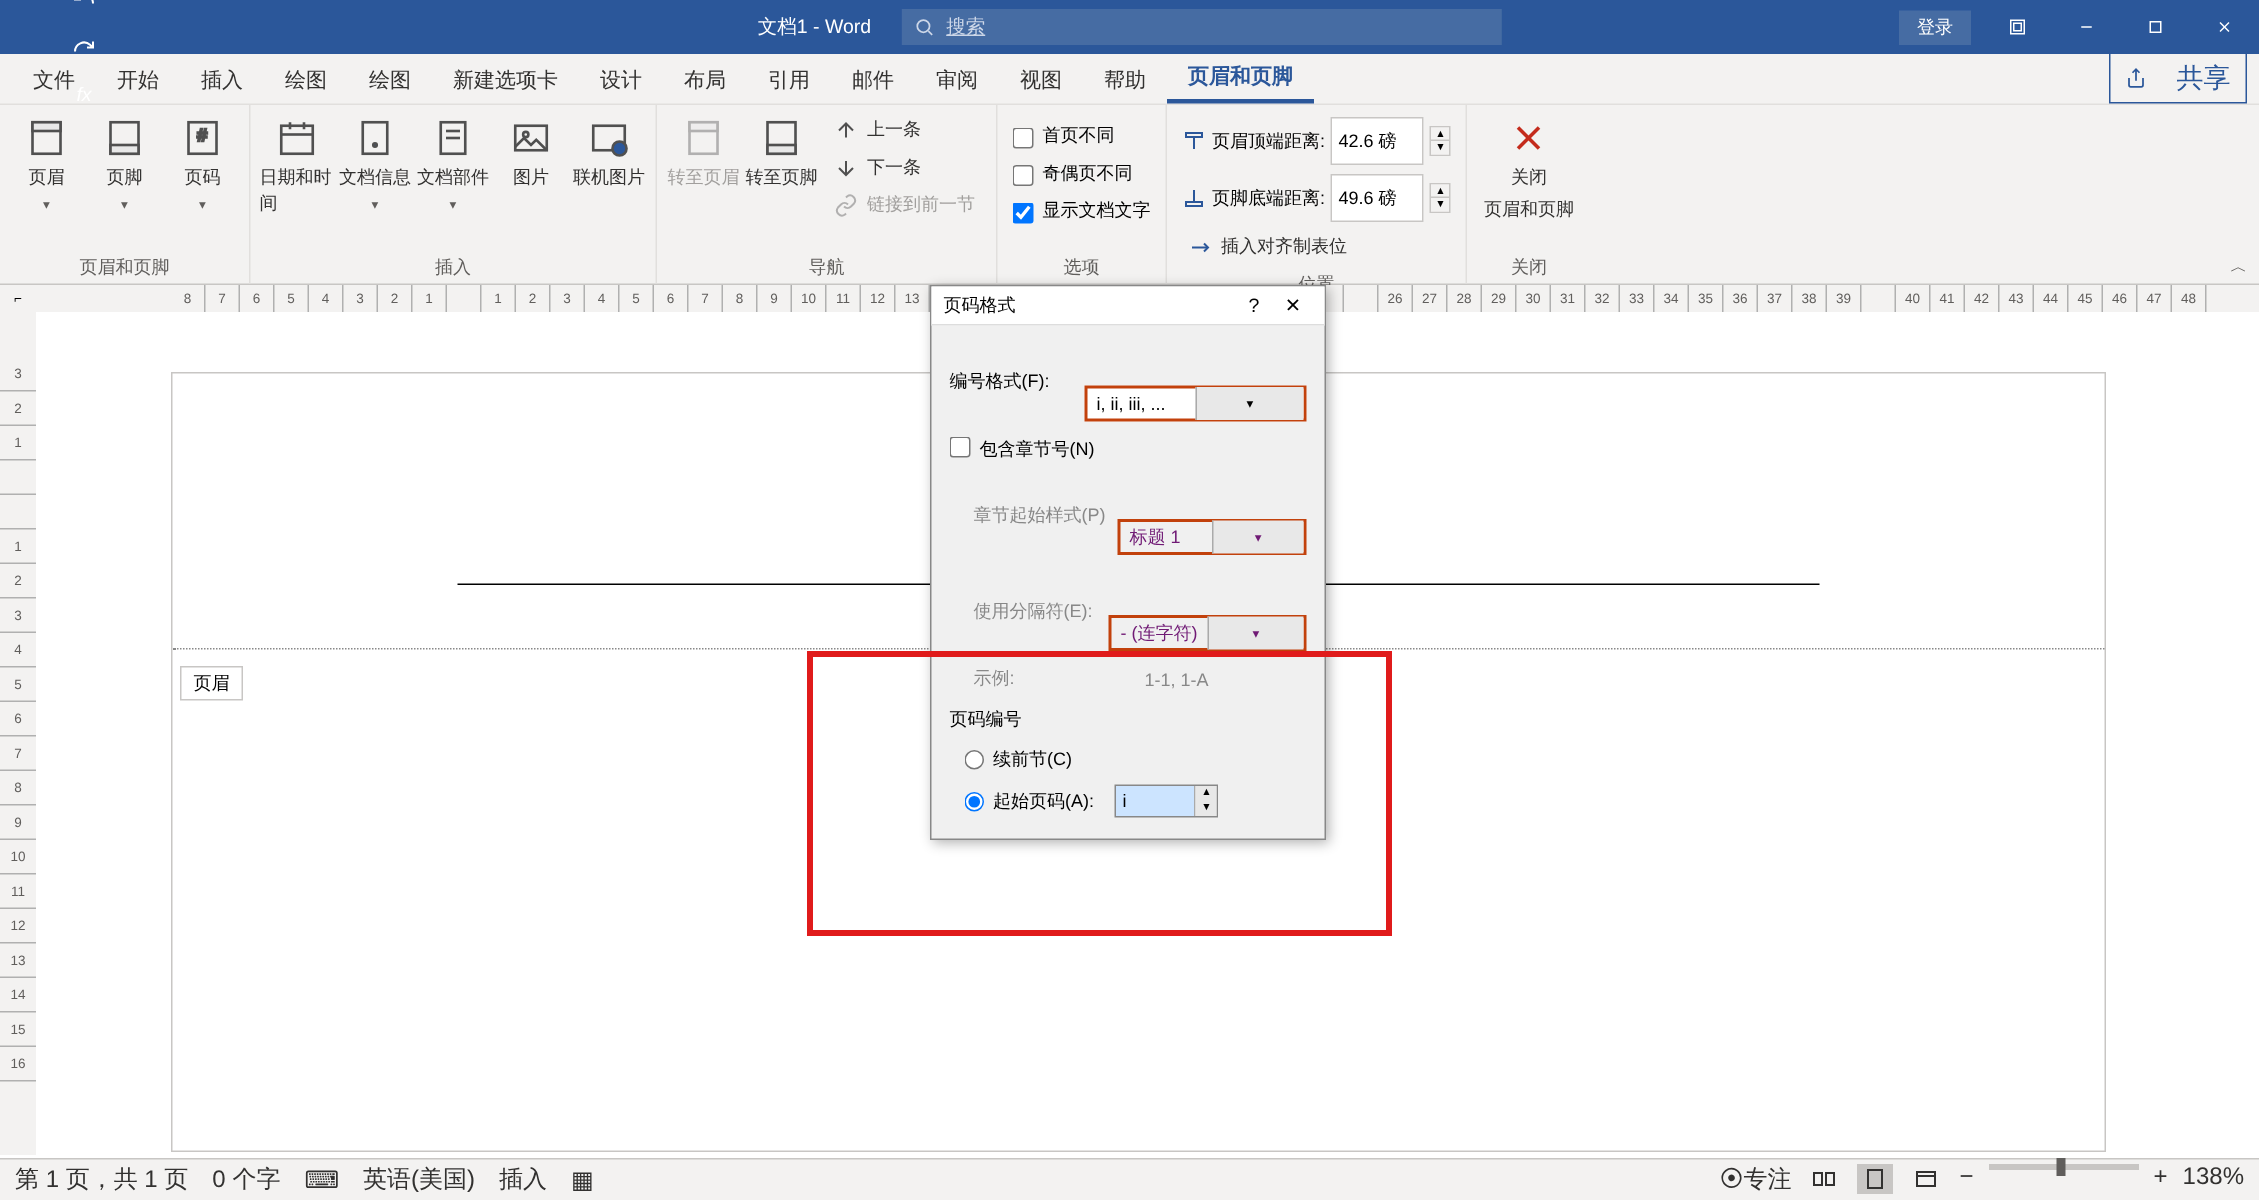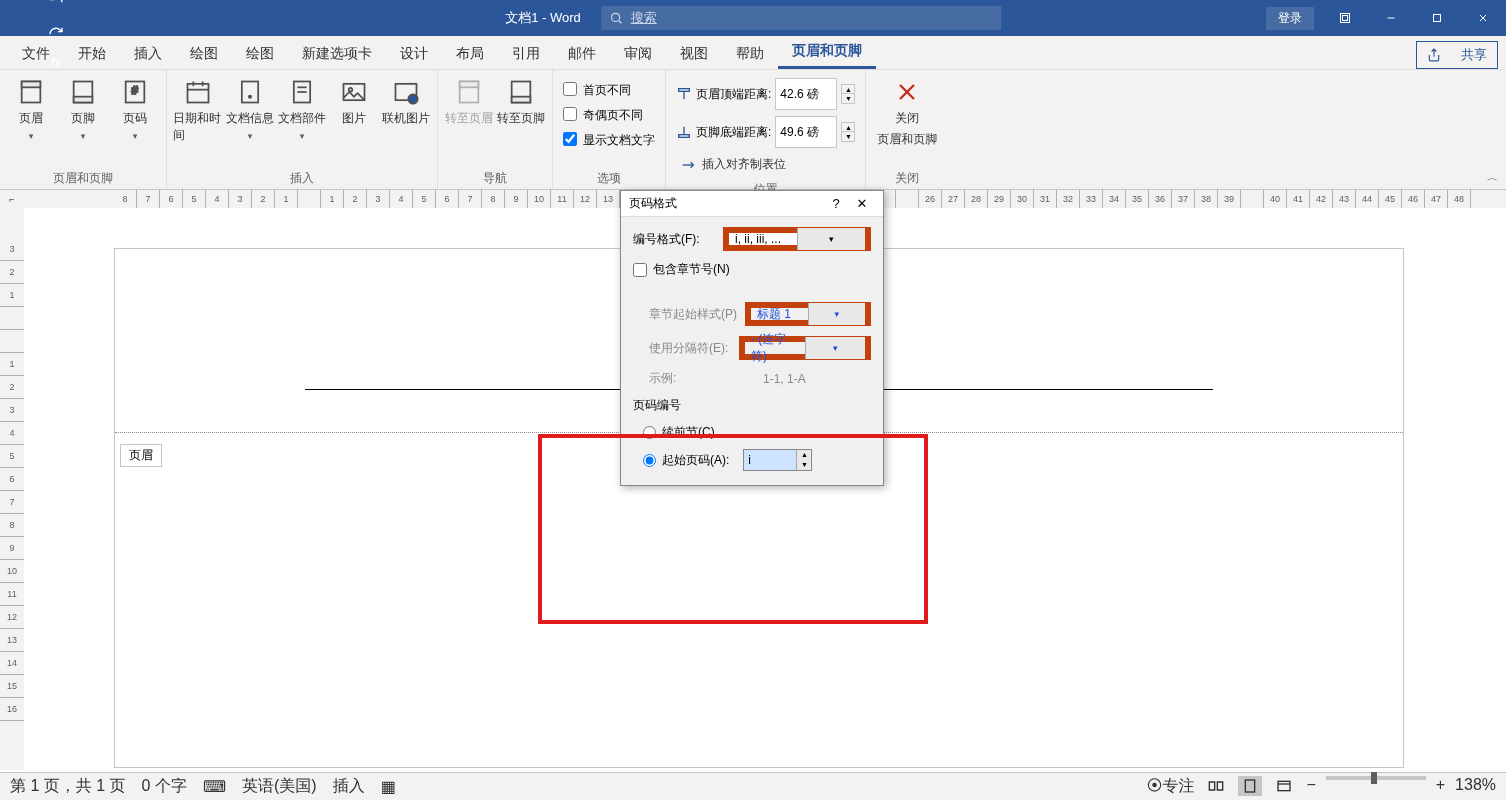--- a/index.html
+++ b/index.html
@@ -19,38 +19,38 @@
 .searchbox svg { width:14px; height:14px; }
 .titlebar .right { margin-left:auto; display:flex; align-items:center; }
 .login-btn { background:#466ca3; padding:3px 12px; font-size:12px; margin-right:8px; }
 .win-btn { width:46px; height:36px; display:flex; align-items:center; justify-content:center; }
 .win-btn svg { width:12px; height:12px; }
 
 
 .ribbon-tabs { height:34px; background:#f3f2f1; border-bottom:1px solid #e1dfdd; display:flex; align-items:flex-end; padding:0 8px; }
 .ribbon-tab { padding:8px 14px 6px; font-size:14px; color:#323130; cursor:pointer; }
 .ribbon-tab.active { color:#2b579a; font-weight:600; border-bottom:3px solid #2b579a; }
-.share-btn { margin-left:auto; color:#2b579a; display:flex; align-items:center; gap:20px; padding:4px 10px; font-size:13px; border:1px solid #2b579a; }
+.share-btn { margin-left:auto; color:#2b579a; display:flex; align-items:center; gap:20px; padding:4px 10px; font-size:18px; border:1px solid #2b579a; }
 
 
 .ribbon { height:120px; background:#f3f2f1; border-bottom:1px solid #c8c6c4; display:flex; position:relative; }
 .ribbon-group { border-right:1px solid #e1dfdd; display:flex; flex-direction:column; justify-content:space-between; padding:4px 6px 2px; }
 .ribbon-group-label { text-align:center; font-size:12px; color:#605e5c; padding-top:4px; }
 .ribbon-items { display:flex; gap:2px; flex:1; }
 .big-btn { width:50px; display:flex; flex-direction:column; align-items:center; justify-content:flex-start; padding-top:4px; gap:4px; font-size:12px; color:#323130; }
 .big-btn svg { width:28px; height:28px; }
 .big-btn .chev { font-size:9px; color:#605e5c; }
 .big-btn.disabled { color:#a19f9d; }
 .big-btn.disabled svg { opacity:0.4; }
 .small-row { display:flex; flex-direction:column; gap:4px; padding:2px 4px; }
 .small-btn { display:flex; align-items:center; gap:6px; font-size:12px; color:#323130; padding:2px 4px; }
 .small-btn svg { width:16px; height:16px; }
 .small-btn.disabled { color:#a19f9d; }
 .small-btn.disabled svg { opacity:0.4; }
-.check-row { display:flex; align-items:flex-start; gap:6px; font-size:12px; padding:2px 0; }
+.check-row { display:flex; align-items:flex-end; gap:6px; font-size:12px; padding:2px 0; }
 .check-row input { width:14px; height:14px; }
 .spin-row { display:flex; align-items:center; gap:4px; font-size:12px; }
 .spin-row svg { width:16px; height:16px; flex-shrink:0; }
 .spin-input { width:62px; height:32px; border:1px solid #c8c6c4; background:#fff; padding:0 4px; font-size:12px; }
 .spin-btns { display:flex; flex-direction:column; border:1px solid #c8c6c4; }
 .spin-btns span { width:12px; height:9px; font-size:7px; text-align:center; line-height:9px; background:#f3f2f1; border-bottom:1px solid #c8c6c4; }
 .spin-btns span:last-child { border-bottom:none; }
 .collapse-ribbon { position:absolute; right:8px; bottom:4px; font-size:11px; color:#605e5c; }
 
 
@@ -68,26 +68,26 @@
 .header-tag { position:absolute; left:5px; top:195px; background:#fff; border:1px solid #c8c6c4; padding:2px 8px; font-size:12px; }
 
 
 .dialog { position:absolute; left:620px; top:190px; width:264px; background:#f0f0f0; border:1px solid #888; box-shadow:2px 2px 8px rgba(0,0,0,0.3); z-index:20; font-size:12px; }
 .dialog-title { height:26px; display:flex; align-items:center; padding:0 8px; background:#fff; border-bottom:1px solid #ddd; }
 .dialog-title span:first-child { flex:1; }
 .dialog-title .dlg-btn { width:26px; text-align:center; cursor:pointer; font-size:13px; }
 .dialog-body { padding:10px 12px; }
 .dlg-row { display:flex; align-items:center; margin-bottom:10px; gap:8px; }
 .dlg-row label { min-width:82px; }
-.dlg-combo { flex:1; height:24px; border:6px solid #c2410c; background:#fff; display:flex; align-items:center; }
+.dlg-combo { flex:1; height:24px; border:2px solid #c2410c; background:#fff; display:flex; align-items:center;margin-top:30px; }
 .dlg-combo span { flex:1; padding:0 6px; }
 .dlg-combo .arrow { width:18px; height:22px; background:#e8e8e8; border-left:1px solid #aaa; text-align:center; line-height:22px; font-size:9px; }
-.dlg-combo.disabled { background:#f0f0f0; color:#1d4ed8; }
+.dlg-combo.disabled { background:#f0f0f0; color:#701a75; }
 .dlg-indent { padding-left:16px; }
-.dlg-check { display:flex; align-items:center; gap:6px; margin-bottom:24px; }
+.dlg-check { display:flex; align-items:flex-start; gap:6px; margin-bottom:8px; }
 .dlg-check input { width:14px; height:14px; }
 .dlg-section { margin-top:6px; margin-bottom:6px; }
 .dlg-radio-row { display:flex; align-items:center; gap:6px; padding:4px 10px; }
 .dlg-radio-row input[type=radio] { width:13px; height:13px; }
 .dlg-spinbox { display:flex; border:1px solid #888; margin-left:8px; }
 .dlg-spinbox input { width:52px; border:none; padding:2px 4px; font-size:12px; background:#cce4ff; }
 .dlg-spinbox .arrows { display:flex; flex-direction:column; border-left:1px solid #aaa; }
 .dlg-spinbox .arrows span { width:14px; height:10px; font-size:7px; text-align:center; line-height:10px; background:#e8e8e8; }
 .dlg-buttons { display:flex; gap:12px; justify-content:flex-end; padding:12px; }
 .dlg-btn-main { width:96px; height:26px; border:1px solid #888; background:#e1e1e1; text-align:center; line-height:24px; cursor:pointer; }
@@ -284,20 +284,40 @@
           </svg>
           <span>转至页眉</span>
         </div>
       <div class="big-btn">
           <svg viewBox="0 0 24 24" fill="none" stroke="#505050" stroke-width="1.5">
             <rect x="4" y="3" width="16" height="18"></rect>
             <rect x="4" y="16" width="16" height="5" fill="#e8e8e8"></rect>
           </svg>
           <span>转至页脚</span>
         </div>
+      <div class="small-row">
+        <div class="small-btn">
+            <svg viewBox="0 0 24 24" fill="none" stroke="#505050" stroke-width="2">
+              <path d="M12 19V5M5 12l7-7 7 7"></path>
+            </svg>
+            <span>上一条</span>
+          </div>
+        <div class="small-btn">
+            <svg viewBox="0 0 24 24" fill="none" stroke="#505050" stroke-width="2">
+              <path d="M12 5v14M5 12l7 7 7-7"></path>
+            </svg>
+            <span>下一条</span>
+          </div>
+        <div class="small-btn disabled">
+            <svg viewBox="0 0 24 24" fill="none" stroke="#505050" stroke-width="2">
+              <path d="M10 13a5 5 0 007 0l3-3a5 5 0 00-7-7l-1 1M14 11a5 5 0 00-7 0l-3 3a5 5 0 007 7l1-1"></path>
+            </svg>
+            <span>链接到前一节</span>
+          </div>
+      </div>
     </div>
     <div class="ribbon-group-label">导航</div>
   </div>
 
   <div class="ribbon-group">
     <div class="small-row" style="padding-top:6px">
       <label class="check-row">
           <input type="checkbox" style="">
           <span>首页不同</span>
         </label>

